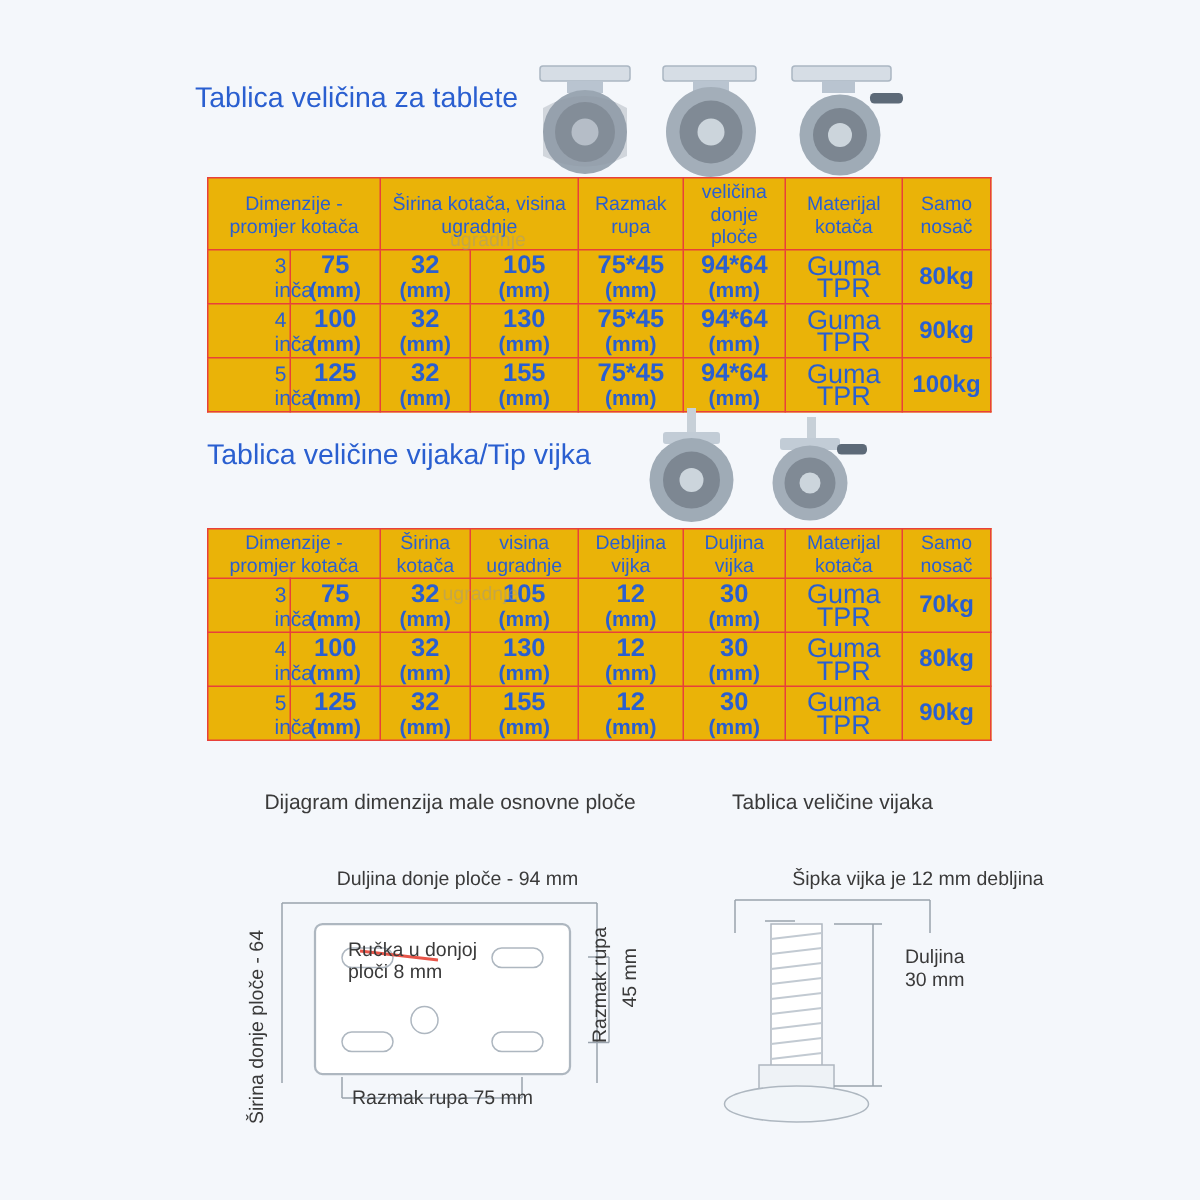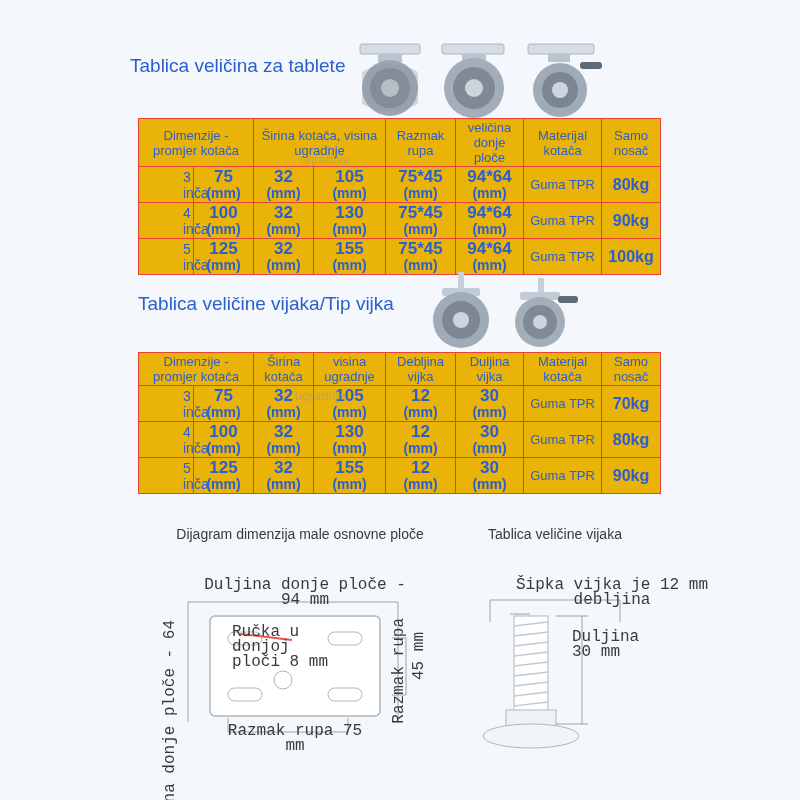--- a/index.html
+++ b/index.html
@@ -42,43 +42,43 @@
     border:1px solid #e8403a;
     color:#2a5fd0;
     text-align:center;
     vertical-align:middle;
     padding:1px 2px;
   }
   .tbl .hd{font-size:13px;line-height:15px;color:#2a5fd0;}
   .tbl .lbl{font-size:14px;padding-left:44px;}
   .tbl .big{font-size:17px;line-height:18px;font-weight:bold;}
   .tbl .unit{font-size:14px;line-height:15px;font-weight:bold;}
-  .tbl .mat{font-size:13px;line-height:15px;}
+  .tbl .mat{font-size:18px;line-height:15px;}
   .tbl .cap{font-size:16px;font-weight:bold;}
 
   #table1{left:138px;top:118px;width:522px;}
   #table2{left:138px;top:352px;width:522px;}
 
   
   .diag-cap{
     position:absolute;color:#3a3a3a;font-size:14px;line-height:19px;
     text-align:center;
   }
   #dcap1{left:150px;top:525px;width:300px;}
   #dcap2{left:465px;top:525px;width:180px;}
 
-  .note{position:absolute;color:#3a3a3a;font-size:16px;line-height:15px;font-family:Liberation Mono, monospace;}
+  .note{position:absolute;color:#3a3a3a;font-size:13px;line-height:15px;}
   #n-top{left:190px;top:578px;width:230px;text-align:center;}
   #n-bolt{left:492px;top:578px;width:240px;text-align:center;}
   #n-left{left:163px;top:620px;width:22px;text-align:center;}
   #n-handle{left:232px;top:625px;width:110px;text-align:left;color:#3a3a3a;}
   #n-right1{left:392px;top:618px;width:22px;text-align:center;}
   #n-right2{left:412px;top:632px;width:22px;text-align:center;}
   #n-bottom{left:215px;top:724px;width:160px;text-align:center;}
-  #n-dulj{left:572px;top:630px;width:56px;text-align:left;}
+  #n-dulj{left:587px;top:630px;width:56px;text-align:right;}
 
   .vert{
     writing-mode:vertical-rl;transform:rotate(180deg);
     white-space:nowrap;
   }
 
   svg{display:block;}
   .wm{
     position:absolute;color:rgba(150,150,150,.45);font-size:13px;
     pointer-events:none;

